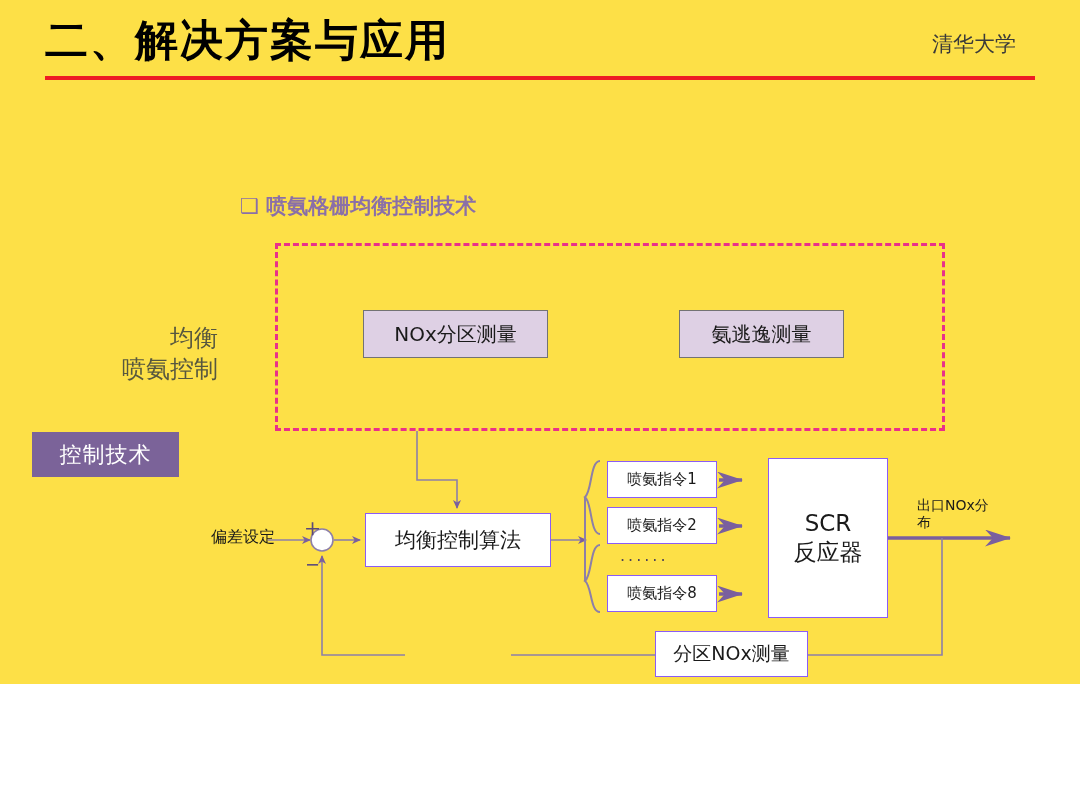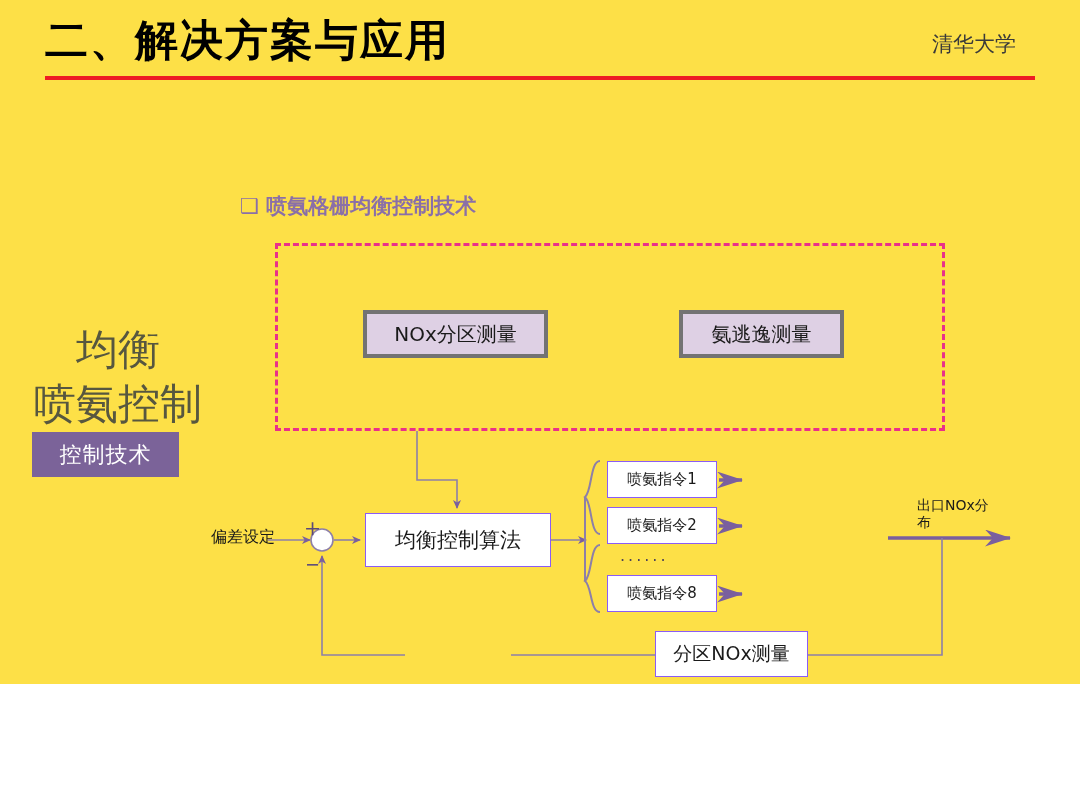--- a/index.html
+++ b/index.html
@@ -48,23 +48,23 @@
     height: 4px;
     background: #ee1b24;
   }
 
   
   #left-heading {
     position: absolute;
     left: 18px;
     top: 323px;
     width: 200px;
-    text-align: center;
+    text-align: right;
     font-family: "DejaVu Serif", "Liberation Serif", serif;
-    font-size: 42px;
+    font-size: 24px;
     line-height: 1.28;
     color: #57573f;
     white-space: pre-line;
   }
   #control-tech-badge {
     position: absolute;
     left: 32px;
     top: 432px;
     width: 147px;
     height: 45px;
@@ -96,21 +96,21 @@
     left: 275px;
     top: 243px;
     width: 670px;
     height: 188px;
     border: 3px dashed #e9308a;
     box-sizing: border-box;
   }
   .measure-box {
     position: absolute;
     background: #ded0e4;
-    border: 4px solid #737373;
+    border: 1px solid #737373;
     box-sizing: border-box;
     display: flex;
     align-items: center;
     justify-content: center;
     font-size: 20px;
     color: #1a1a1a;
     font-family: "DejaVu Sans", "Liberation Sans", sans-serif;
     white-space: nowrap;
   }
   #measure-nox  { left: 363px; top: 310px; width: 185px; height: 48px; }
@@ -242,20 +242,22 @@
   </svg>
 
   <div class="proc-box" id="box-algorithm">均衡控制算法</div>
 
   <div class="proc-box" id="box-cmd-1">喷氨指令1</div>
 
   <div class="proc-box" id="box-cmd-2">喷氨指令2</div>
 
   <div class="proc-box" id="box-cmd-8">喷氨指令8</div>
 
+  <div class="proc-box" id="box-scr">SCR
+反应器</div>
 
 
   <div class="proc-box" id="box-zone-nox">分区NOx测量</div>
 
   <div class="plain-label" id="label-setpoint">偏差设定</div>
 
   <div class="plain-label" id="label-plus">＋</div>
 
   <div class="plain-label" id="label-minus">－</div>
 

